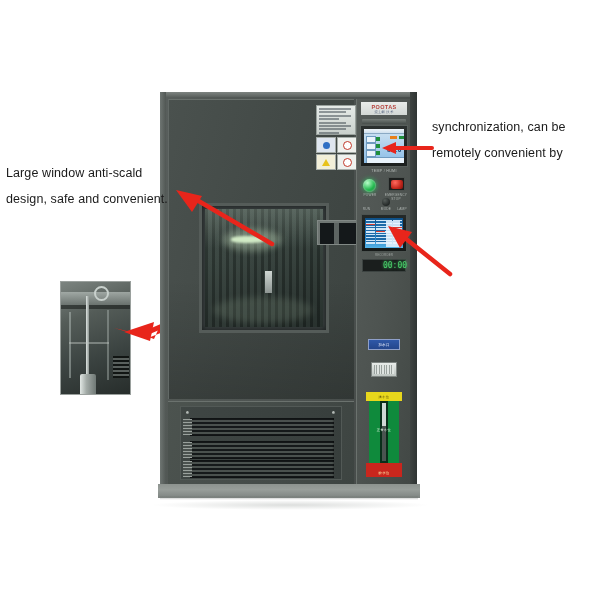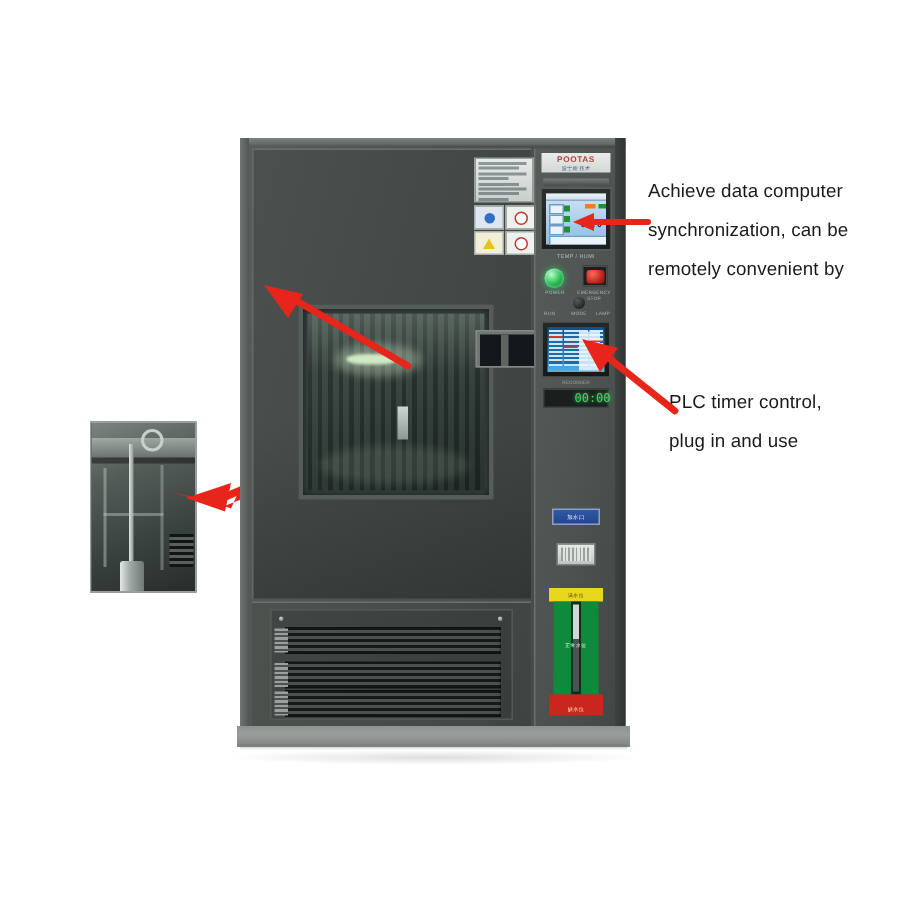--- a/index.html
+++ b/index.html
@@ -369,44 +369,43 @@
         </div>
       </div>
     </div>
 
     <div id="plinth"></div>
     <div id="plinth-shadow"></div>
   </div>
 
   <div id="floor-sh"></div>
 
+  <div class="anno" id="anno-left">
+    <div>Large window anti-scald</div>
+    <div>design, safe and convenient.</div>
+  </div>
 
   <div class="arrow" style="left:176px;top:188px;width:100px;height:62px;">
     <svg width="100" height="62" viewBox="0 0 100 62">
       <path d="M96,56 L14,8" stroke="#e8251b" stroke-width="4.5" stroke-linecap="round"></path>
       <polygon points="0,2 26,8 16,24" fill="#e8251b"></polygon>
     </svg>
   </div>
 
   <div class="anno" id="anno-top-right">
-    <div>Achieve data computer</div>
     <div>synchronization, can be</div>
     <div>remotely convenient by</div>
   </div>
   <div class="arrow" style="left:382px;top:142px;width:52px;height:14px;">
     <svg width="52" height="14" viewBox="0 0 52 14">
       <path d="M50,6 L12,6" stroke="#e8251b" stroke-width="4" stroke-linecap="round"></path>
       <polygon points="0,6 14,0 14,12" fill="#e8251b"></polygon>
     </svg>
   </div>
 
-  <div class="anno" id="anno-bottom-right">
-    <div>PLC timer control,</div>
-    <div>plug in and use</div>
-  </div>
   <div class="arrow" style="left:386px;top:226px;width:68px;height:52px;">
     <svg width="68" height="52" viewBox="0 0 68 52">
       <path d="M64,48 L14,8" stroke="#e8251b" stroke-width="4.5" stroke-linecap="round"></path>
       <polygon points="2,0 26,6 14,22" fill="#e8251b"></polygon>
     </svg>
   </div>
 
 </div>
 
 </body></html>

